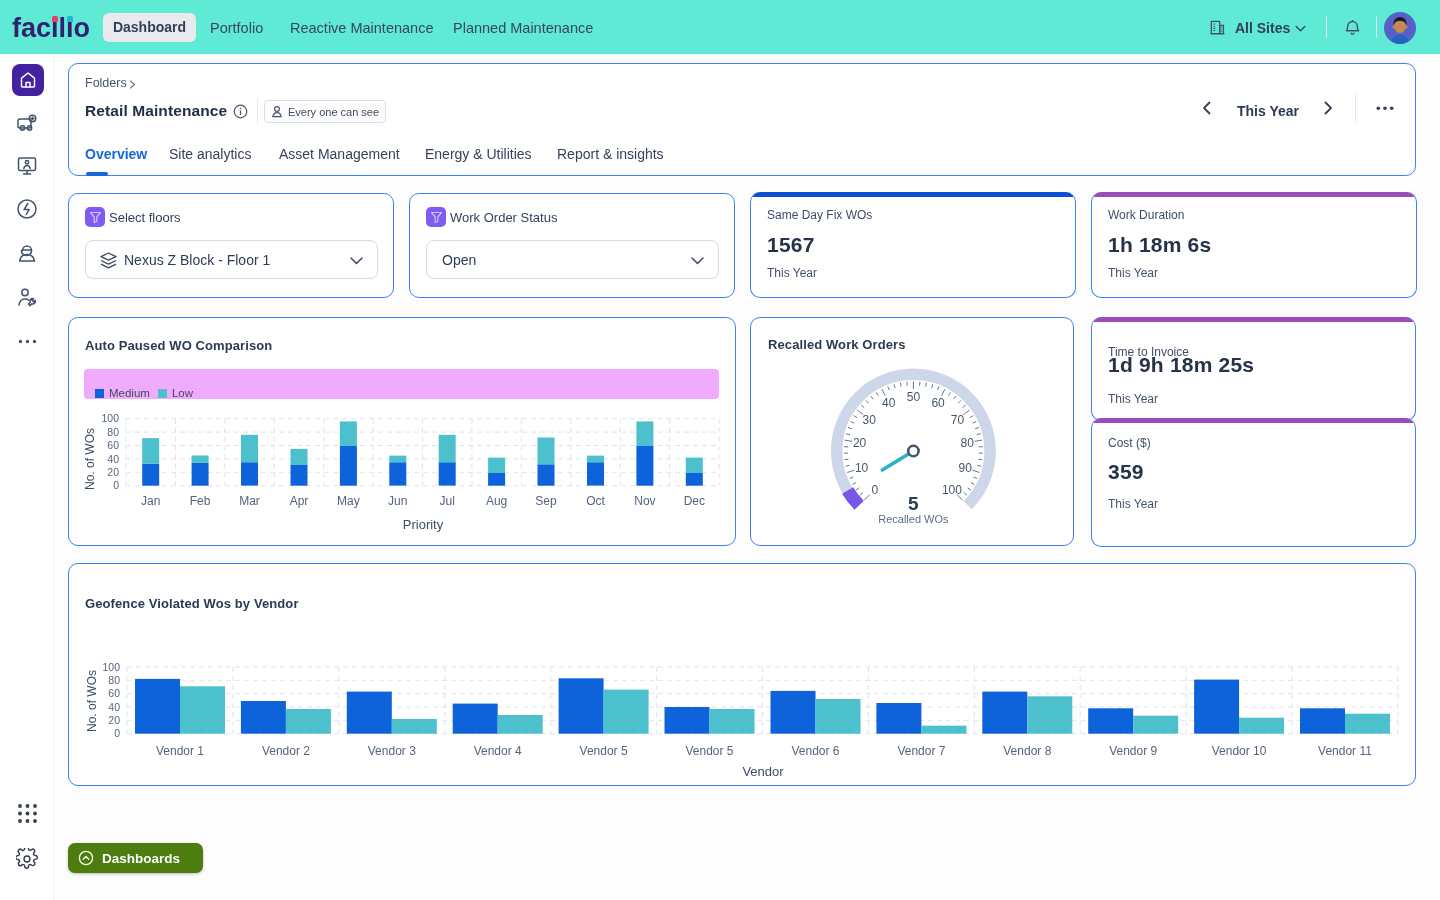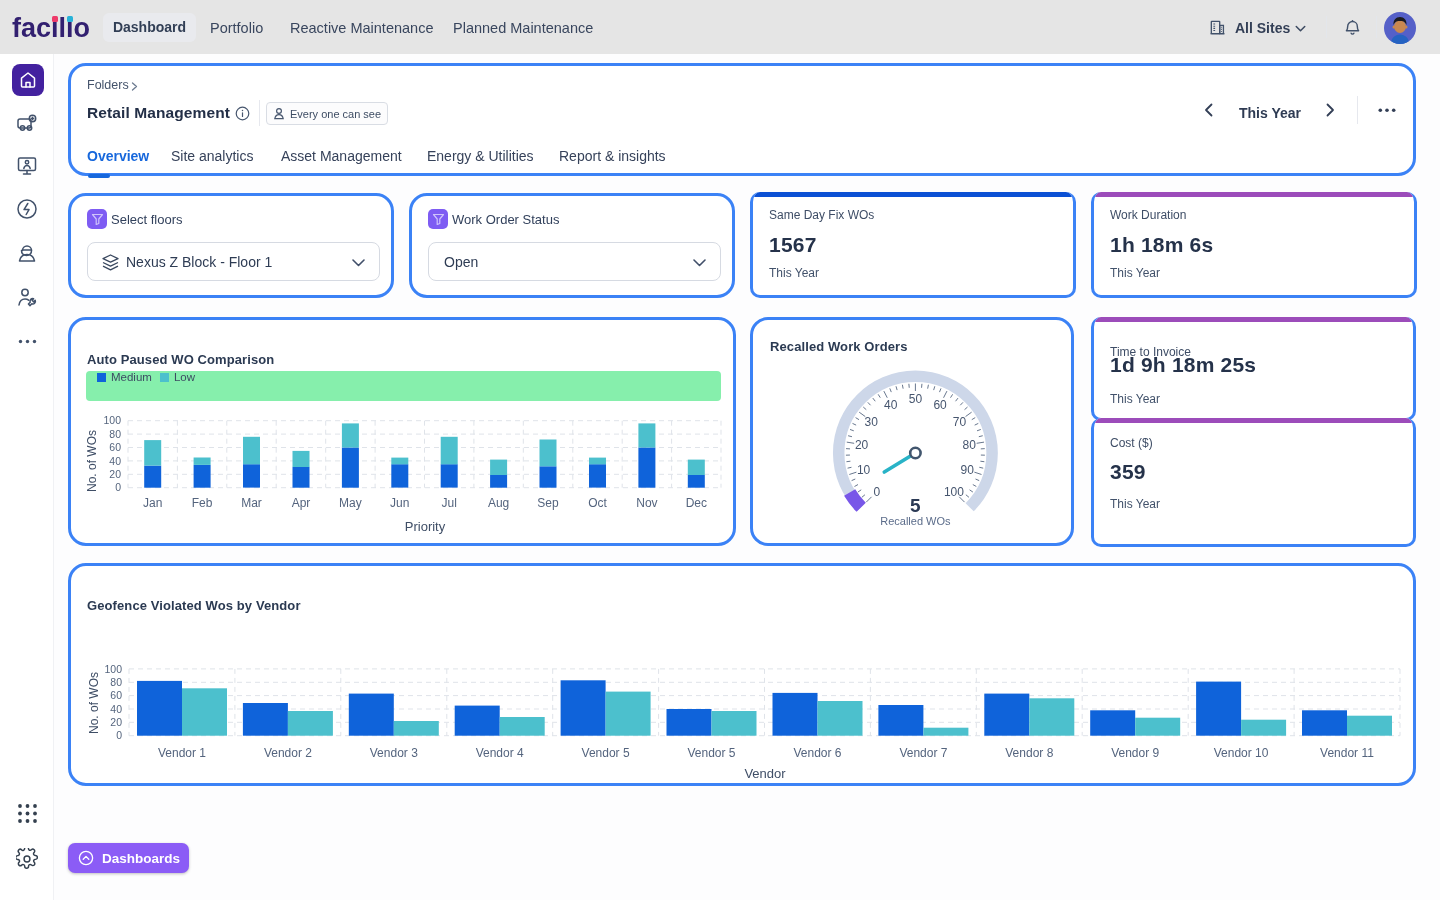--- a/index.html
+++ b/index.html
@@ -1,27 +1,27 @@
 <!DOCTYPE html>
 <html><head><meta charset="utf-8">
 <style>
 *{margin:0;padding:0;box-sizing:border-box}
 html,body{width:1440px;height:900px;font-family:"Liberation Sans",sans-serif;background:#fdfdfe;overflow:hidden;position:relative}
 .abs{position:absolute}
-.card{position:absolute;background:#fff;border:3px solid #3b82f6;border-radius:18px}
+.card{position:absolute;background:#fff;border:1px solid #3b82f6;border-radius:10px}
 .ctitle{font-size:13px;font-weight:bold;color:#2b3a52;letter-spacing:.1px}
-.legendstrip{position:absolute;background:#86efac;border-radius:4px;display:flex;align-items:flex-start;padding-left:11px}
+.legendstrip{position:absolute;background:#f0abfc;border-radius:4px;display:flex;align-items:flex-end;padding-left:11px}
 .litem{display:flex;align-items:center;gap:5px;font-size:11.5px;color:#3d4c63}
 .lsq{width:9px;height:9px;display:inline-block}
 .toptext{font-size:12px;color:#3e4d66}
 .kval{font-size:21px;font-weight:bold;color:#25324a;letter-spacing:.2px}
 </style></head>
 <body>
 
-<div class="abs" style="left:0;top:0;width:1440px;height:54px;background:#e5e5e5">
+<div class="abs" style="left:0;top:0;width:1440px;height:54px;background:#5eead4">
 
   <div class="abs" style="left:12px;top:13px;font-size:27px;font-weight:bold;color:#322070;letter-spacing:0px">facılıo</div>
   <div class="abs" style="left:52px;top:16px;width:6px;height:6px;border-radius:1.5px;background:#ee3a6a"></div>
   <div class="abs" style="left:67px;top:16px;width:6px;height:6px;border-radius:1.5px;background:#27b2d8"></div>
   <div class="abs" style="left:103px;top:13px;width:93px;height:29px;background:#e9eaee;border-radius:6px;text-align:center;line-height:29px;font-size:14px;font-weight:bold;color:#313e55">Dashboard</div>
   <div class="abs" style="left:210px;top:20px;font-size:14.5px;color:#39465e">Portfolio</div>
   <div class="abs" style="left:290px;top:20px;font-size:14.5px;color:#39465e">Reactive Maintenance</div>
   <div class="abs" style="left:453px;top:20px;font-size:14.5px;color:#39465e">Planned Maintenance</div>
 
   <svg class="abs" style="left:1210px;top:20px" width="15" height="15" viewBox="0 0 17 17" fill="none" stroke="#42526b" stroke-width="1.5">
@@ -110,34 +110,34 @@
     <circle cx="3" cy="18" r="1.9"></circle>
         <circle cx="10.5" cy="18" r="1.9"></circle>
         <circle cx="18" cy="18" r="1.9"></circle>
   </g>
     </svg>
   <svg class="abs" style="left:16px;top:794px" width="22" height="22" viewBox="0 0 24 24" fill="none" stroke="#34404f" stroke-width="1.6" stroke-linecap="round" stroke-linejoin="round">
     <circle cx="12" cy="12" r="3.2"></circle>
     <path d="M19.4 13.5a1.8 1.8 0 0 0 .4 2l.1.1a2.1 2.1 0 1 1-3 3l-.1-.1a1.8 1.8 0 0 0-2-.4 1.8 1.8 0 0 0-1.1 1.7v.2a2.1 2.1 0 1 1-4.2 0v-.1a1.8 1.8 0 0 0-1.2-1.7 1.8 1.8 0 0 0-2 .4l-.1.1a2.1 2.1 0 1 1-3-3l.1-.1a1.8 1.8 0 0 0 .4-2 1.8 1.8 0 0 0-1.7-1.1h-.2a2.1 2.1 0 1 1 0-4.2h.1a1.8 1.8 0 0 0 1.7-1.2 1.8 1.8 0 0 0-.4-2l-.1-.1a2.1 2.1 0 1 1 3-3l.1.1a1.8 1.8 0 0 0 2 .4h.1a1.8 1.8 0 0 0 1.1-1.7v-.2a2.1 2.1 0 1 1 4.2 0v.1a1.8 1.8 0 0 0 1.1 1.7 1.8 1.8 0 0 0 2-.4l.1-.1a2.1 2.1 0 1 1 3 3l-.1.1a1.8 1.8 0 0 0-.4 2v.1a1.8 1.8 0 0 0 1.7 1.1h.2a2.1 2.1 0 1 1 0 4.2h-.1a1.8 1.8 0 0 0-1.7 1.1z"></path>
   </svg>
 </div>
-<div class="abs" style="left:68px;top:843px;width:121px;height:30px;background:#8b5cf6;border-radius:7px;display:flex;align-items:center;box-shadow:0 1px 3px rgba(0,0,0,.25)">
+<div class="abs" style="left:68px;top:843px;width:135px;height:30px;background:#4d7c0f;border-radius:7px;display:flex;align-items:center;box-shadow:0 1px 3px rgba(0,0,0,.25)">
   <svg style="margin-left:10px" width="16" height="16" viewBox="0 0 16 16" fill="none" stroke="#fff" stroke-width="1.3">
       <circle cx="8" cy="8" r="6.6"></circle>
       <path d="M5.2 9.2 8 6.4l2.8 2.8" stroke-linecap="round" stroke-linejoin="round"></path>
     </svg>
   <span style="margin-left:8px;font-size:13.5px;font-weight:bold;color:#fff">Dashboards</span>
 </div>
 
 <div class="card" style="left:68px;top:63px;width:1348px;height:113px">
   <div class="abs" style="left:16px;top:12px;font-size:12.5px;color:#44536b">Folders</div>
   <svg class="abs" style="left:60px;top:16px" width="7" height="9" viewBox="0 0 7 9" fill="none">
       <path d="M1.5 1l4 3.5-4 3.5" stroke="#6b7a90" stroke-width="1.3" stroke-linecap="round" stroke-linejoin="round"></path>
     </svg>
-  <div class="abs" style="left:16px;top:37.5px;font-size:15.5px;font-weight:bold;color:#232f47;letter-spacing:.1px">Retail Management</div>
+  <div class="abs" style="left:16px;top:37.5px;font-size:15.5px;font-weight:bold;color:#232f47;letter-spacing:.1px">Retail Maintenance</div>
   <svg class="abs" style="left:164px;top:40px" width="15" height="15" viewBox="0 0 16 16" fill="none" stroke="#47566e" stroke-width="1.3">
       <circle cx="8" cy="8" r="6.7"></circle>
       <path d="M8 7.2v4" stroke-linecap="round"></path>
       <circle cx="8" cy="4.8" r="0.8" fill="#47566e" stroke="none"></circle>
     </svg>
   <div class="abs" style="left:188px;top:34px;width:1px;height:26px;background:#e6e8ee"></div>
   <div class="abs" style="left:195px;top:36px;height:23px;border:1px solid #d9dde4;border-radius:4px;background:#fcfcfd;display:flex;align-items:center;padding:0 6px 0 6px">
     <svg width="12" height="13" viewBox="0 0 12 13" fill="none" stroke="#47566e" stroke-width="1.2">
         <circle cx="6" cy="4" r="2.4"></circle>
         <path d="M1.8 11.6c.5-2.6 2-4 4.2-4s3.7 1.4 4.2 4z"></path>
@@ -215,21 +215,21 @@
   <div class="abs kval" style="left:16px;top:36px">1d 9h 18m 25s</div>
   <div class="abs toptext" style="left:16px;top:75px;color:#42526b">This Year</div>
 </div>
 <div class="card" style="left:1091px;top:418px;width:325px;height:129px;border-top:none;border-radius:10px;overflow:hidden">
   <div class="abs" style="left:0;top:0;width:100%;height:5px;background:#9c4cba"></div>
   <div class="abs toptext" style="left:16px;top:18px;color:#3e4d66">Cost ($)</div>
   <div class="abs kval" style="left:16px;top:42px">359</div>
   <div class="abs toptext" style="left:16px;top:79px;color:#42526b">This Year</div>
 </div>
 <div class="card" style="left:68px;top:317px;width:668px;height:229px">
-  <div class="abs ctitle" style="left:16px;top:32px">Auto Paused WO Comparison</div>
+  <div class="abs ctitle" style="left:16px;top:20px">Auto Paused WO Comparison</div>
   <div class="legendstrip" style="left:15px;top:51px;width:635px;height:30px;gap:8px">
     <span class="litem"><span class="lsq" style="background:#0f63da"></span>Medium</span>
     <span class="litem"><span class="lsq" style="background:#4cc0cd"></span>Low</span>
   </div>
   <svg class="abs" style="left:0;top:0" width="668" height="229" font-family="Liberation Sans,sans-serif">
       <line x1="57.0" y1="167.7" x2="650.0" y2="167.7" stroke="#dfe3e9" stroke-width="1" stroke-dasharray="5 4"></line>
       <text x="50.0" y="171.29999999999998" text-anchor="end" font-size="10.5" fill="#55657e">0</text>
       <line x1="57.0" y1="154.3" x2="650.0" y2="154.3" stroke="#dfe3e9" stroke-width="1" stroke-dasharray="5 4"></line>
       <text x="50.0" y="157.89999999999998" text-anchor="end" font-size="10.5" fill="#55657e">20</text>
       <line x1="57.0" y1="140.9" x2="650.0" y2="140.9" stroke="#dfe3e9" stroke-width="1" stroke-dasharray="5 4"></line>

